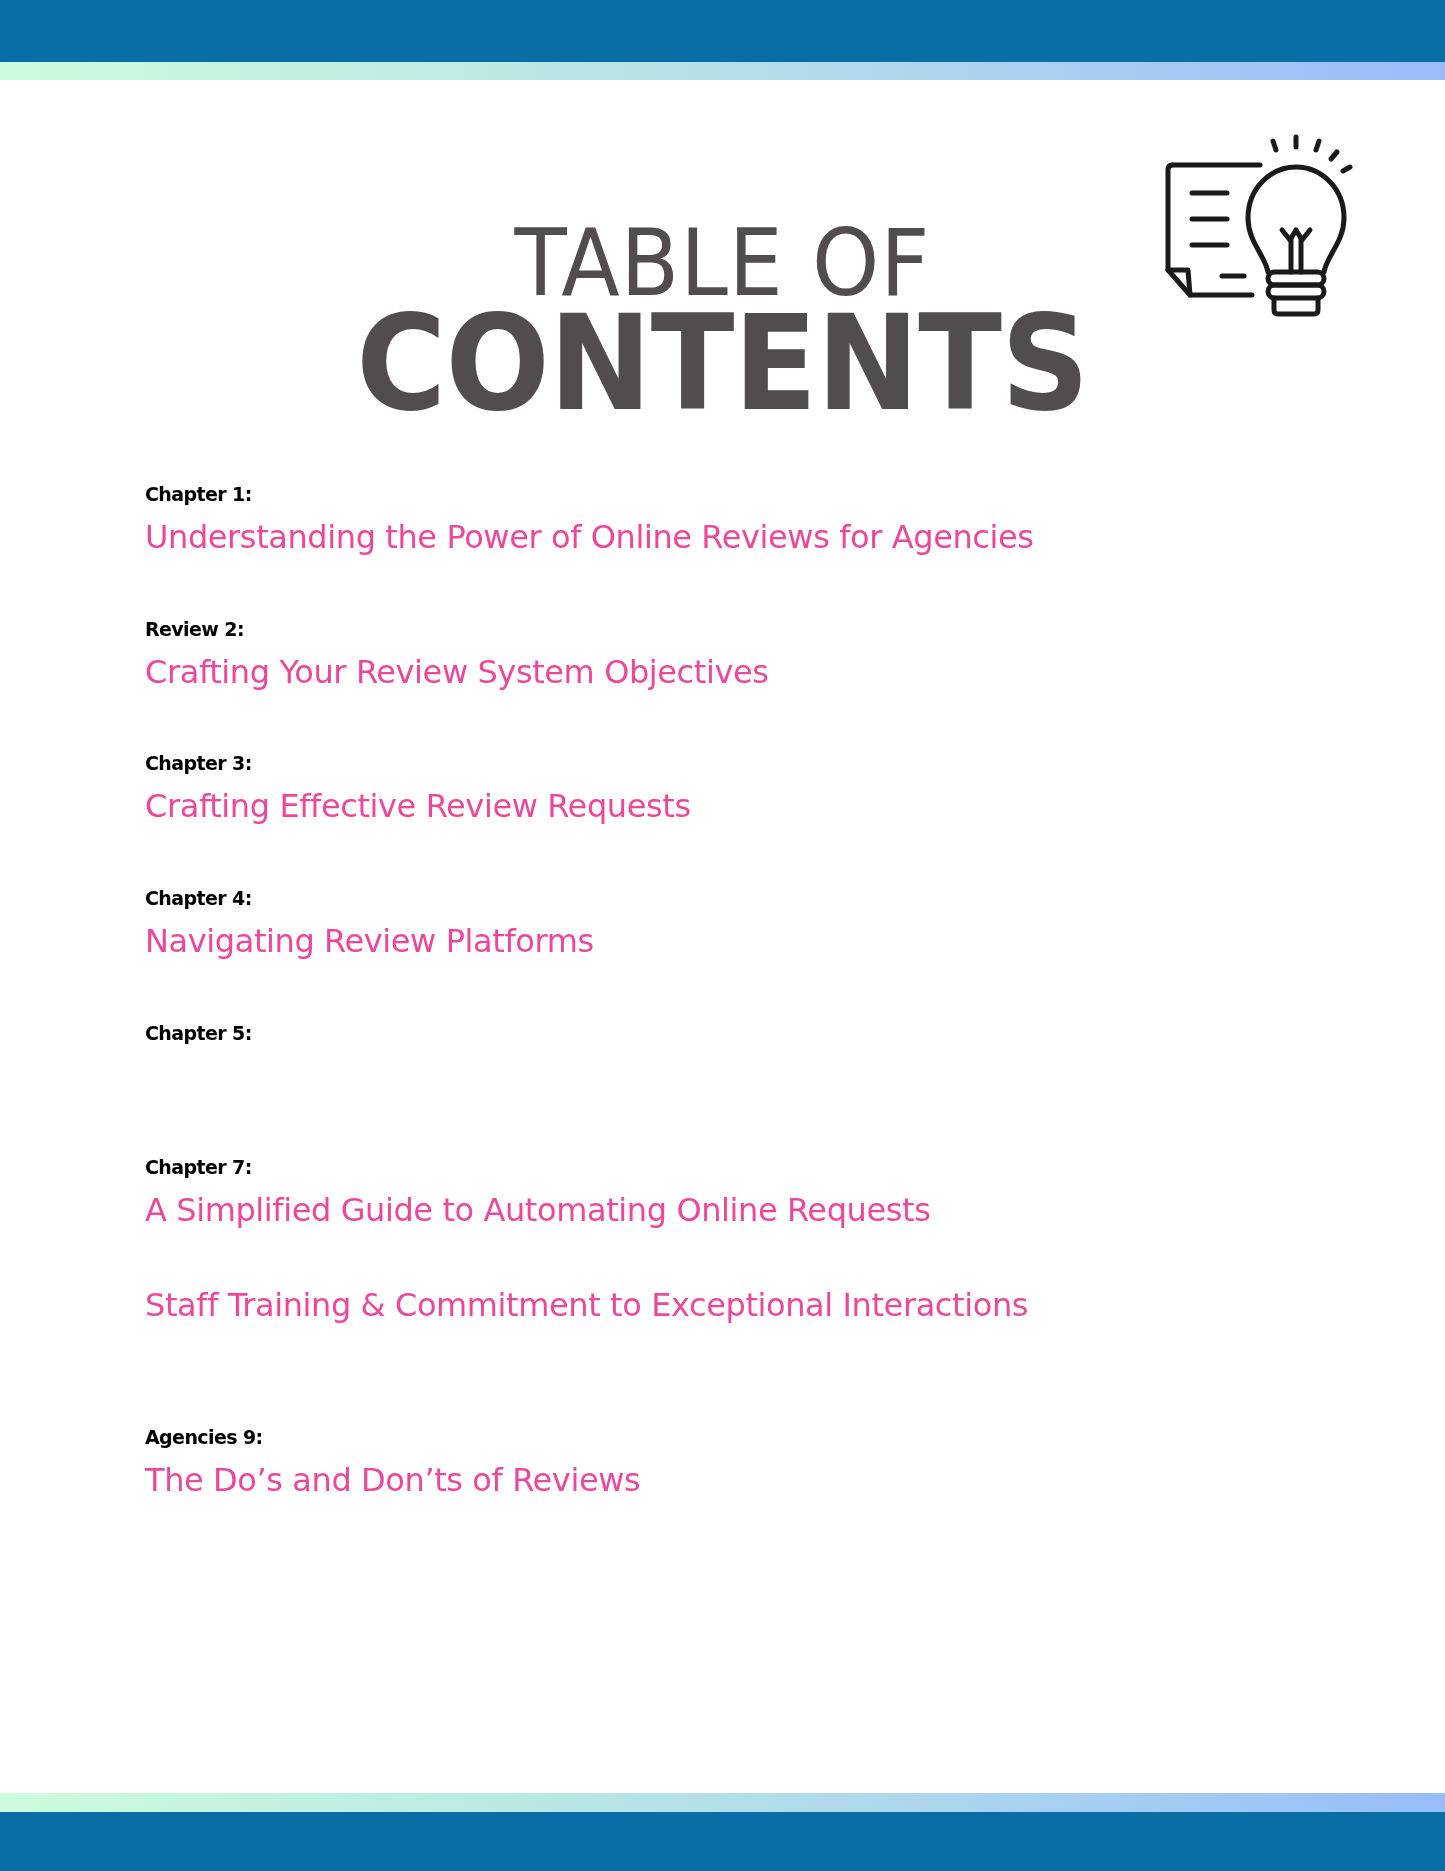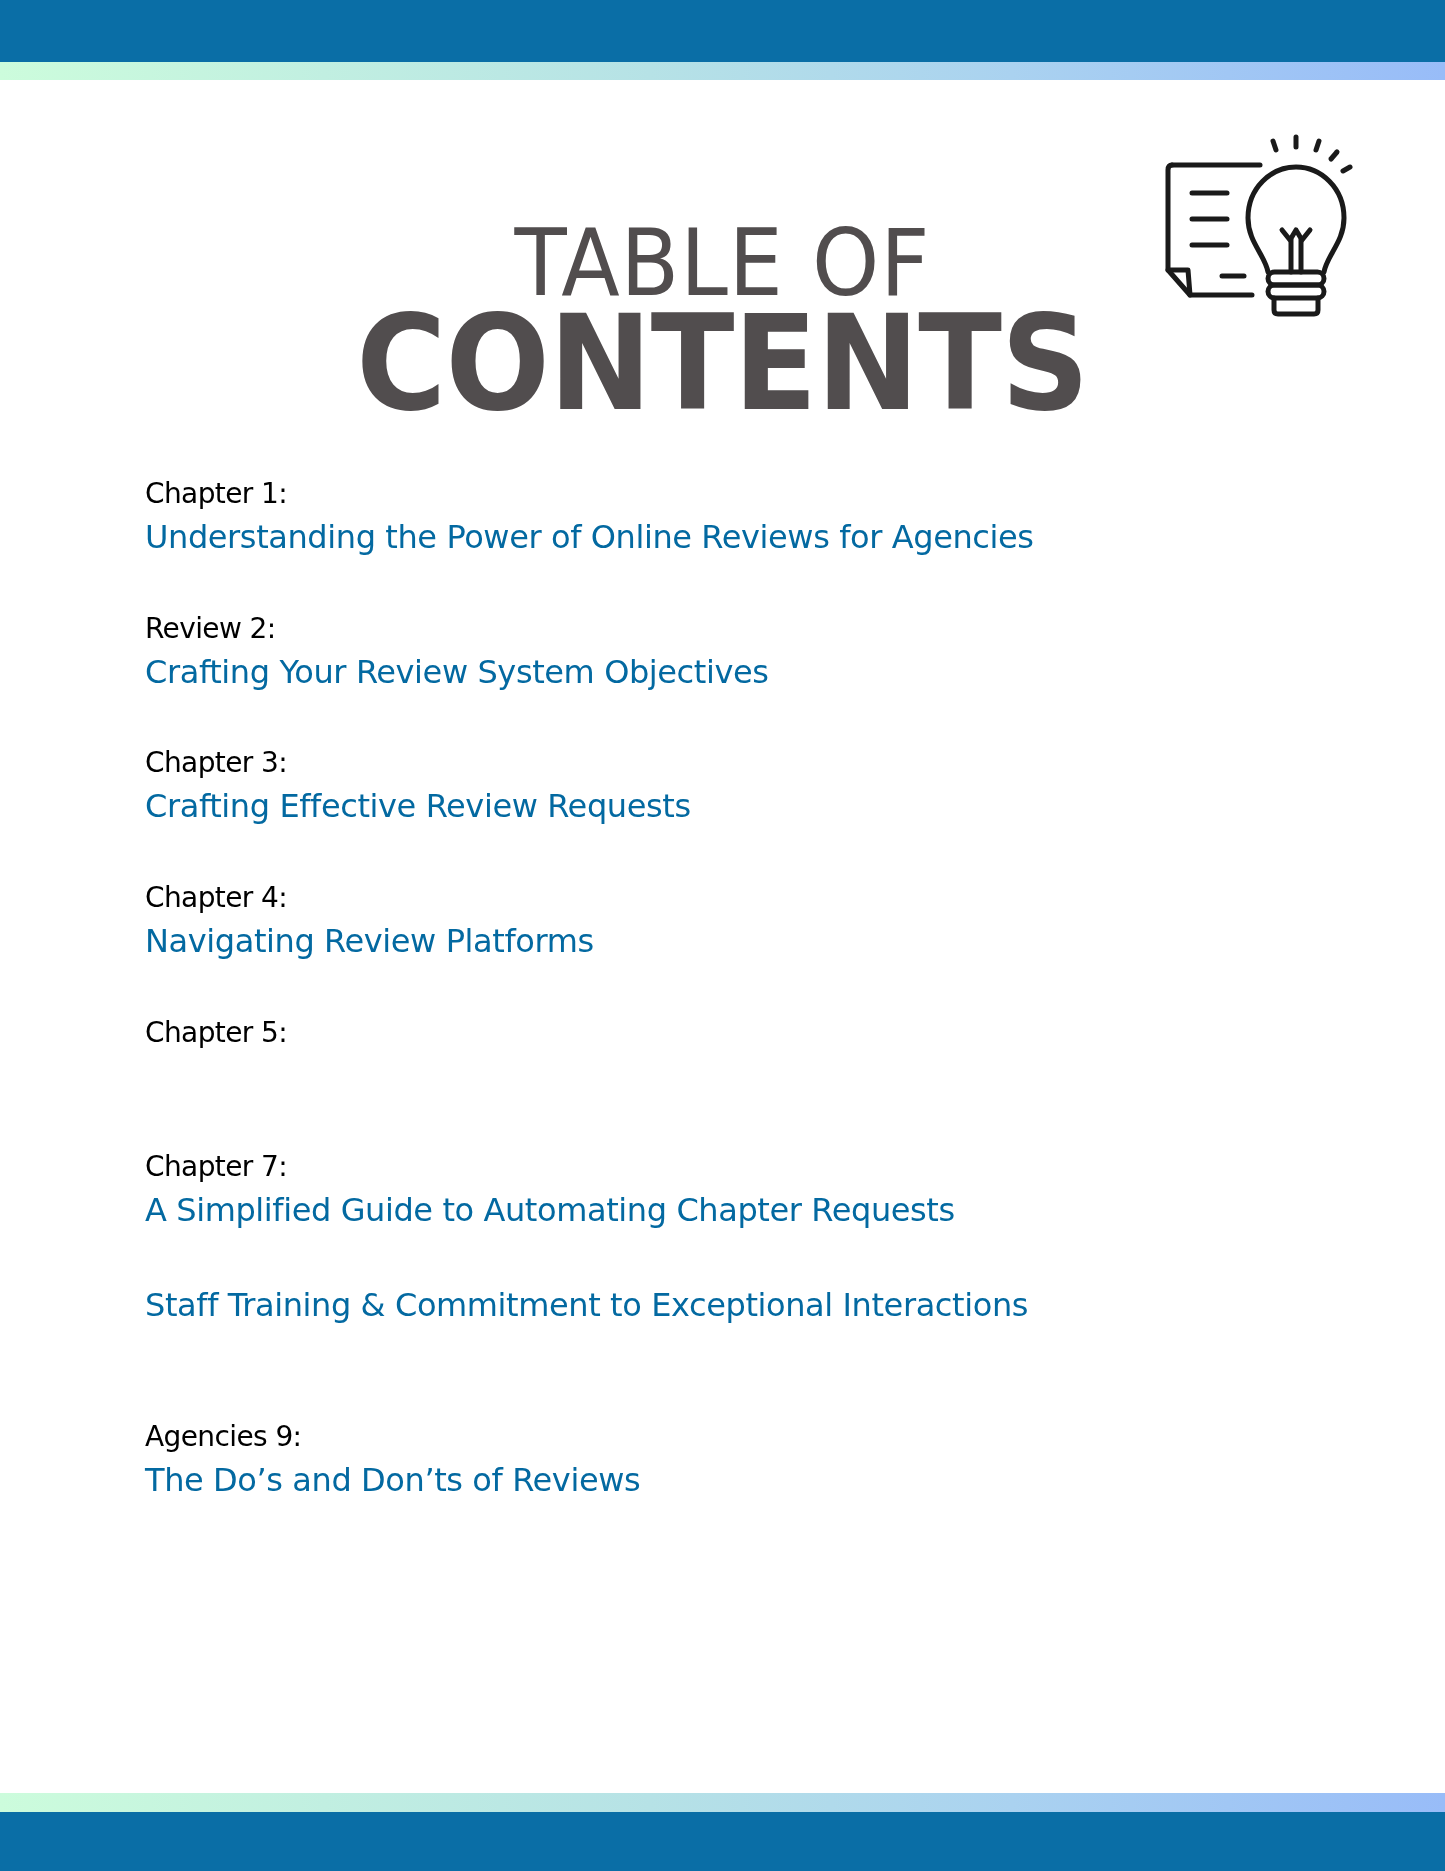--- a/index.html
+++ b/index.html
@@ -62,33 +62,33 @@
   .toc {
     position: absolute; left: 145px; top: 474px; width: 1200px;
   }
   .toc-item {
     height: 134.7px;
     position: relative;
   }
   .chapter-label {
     display: block;
     font-family: "DejaVu Sans", sans-serif;
-    font-weight: normal;
-    font-size: 28px;
+    font-weight: bold;
+    font-size: 19px;
     line-height: 40px;
     color: #000000;
     letter-spacing: -0.6px;
   }
   .chapter-title {
     display: block;
     font-family: "DejaVu Sans", sans-serif;
     font-weight: normal;
     font-size: 32px;
     line-height: 46px;
-    color: #0369a1;
+    color: #ec4899;
     letter-spacing: -0.4px;
   }
 </style>
 </head>
 <body>
 
 <div class="top-band"></div>
 <div class="top-stripe"></div>
 
 <div class="title-block">
@@ -141,21 +141,21 @@
   </div>
   <div class="toc-item">
     <span class="chapter-label">Chapter 4:</span>
     <span class="chapter-title">Navigating Review Platforms</span>
   </div>
   <div class="toc-item">
     <span class="chapter-label">Chapter 5:</span>
   </div>
   <div class="toc-item">
     <span class="chapter-label">Chapter 7:</span>
-    <span class="chapter-title">A Simplified Guide to Automating Chapter Requests</span>
+    <span class="chapter-title">A Simplified Guide to Automating Online Requests</span>
   </div>
   <div class="toc-item">
     <span class="chapter-title">Staff Training &amp; Commitment to Exceptional Interactions</span>
   </div>
   <div class="toc-item">
     <span class="chapter-label">Agencies 9:</span>
     <span class="chapter-title">The Do’s and Don’ts of Reviews</span>
   </div>
 </div>
 

